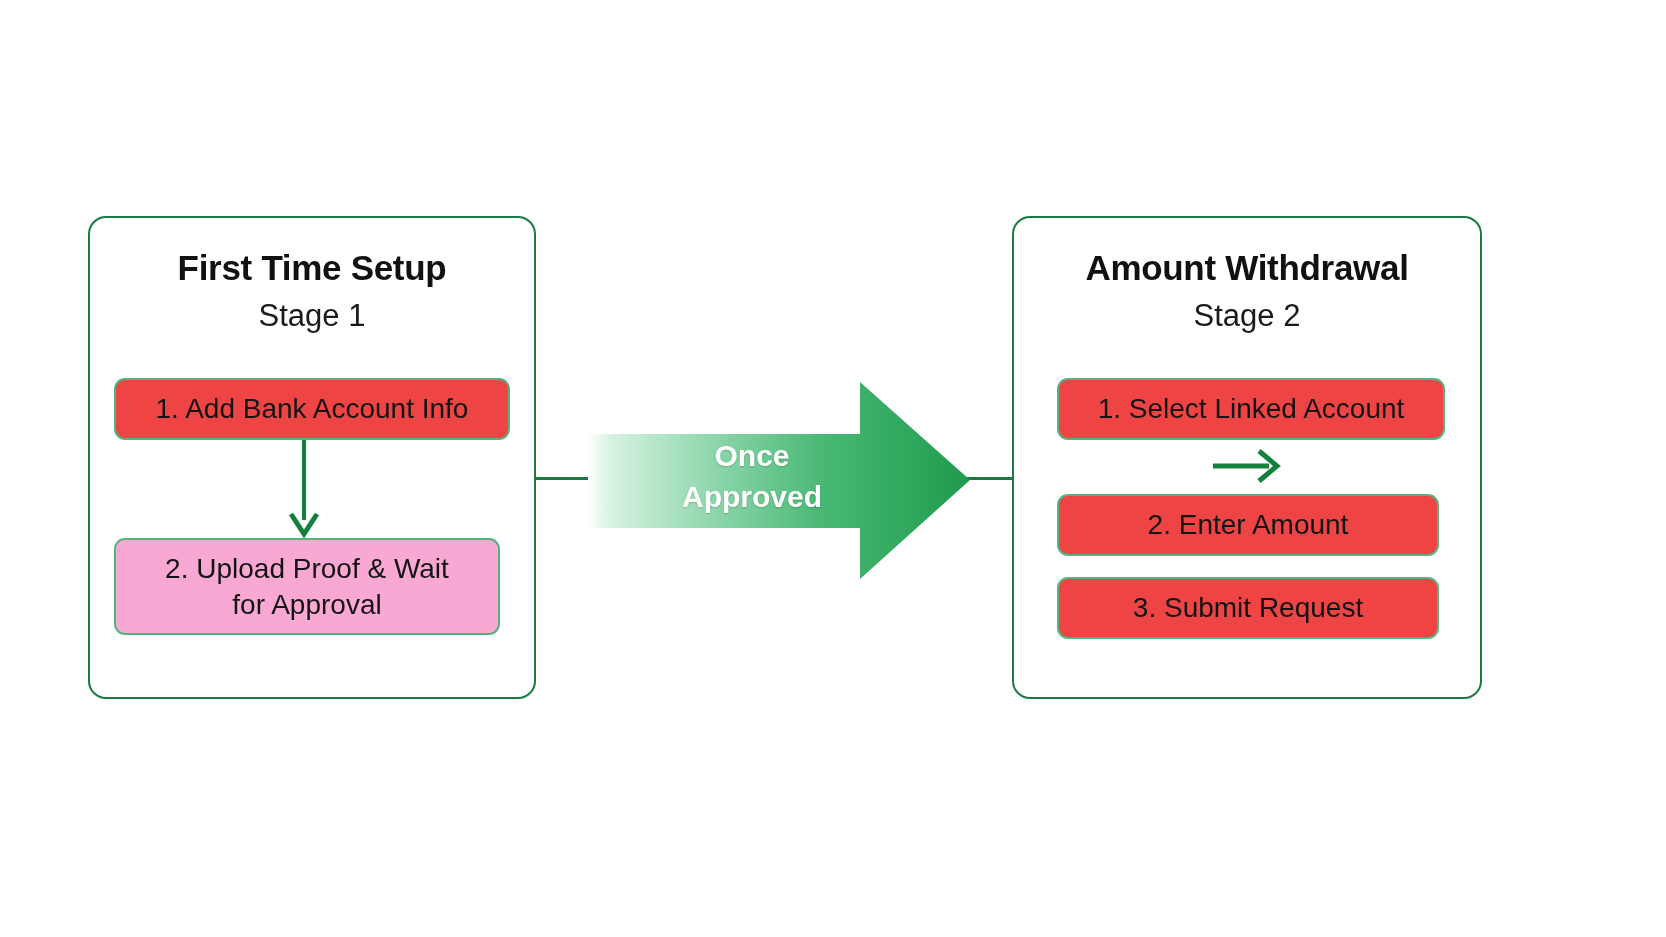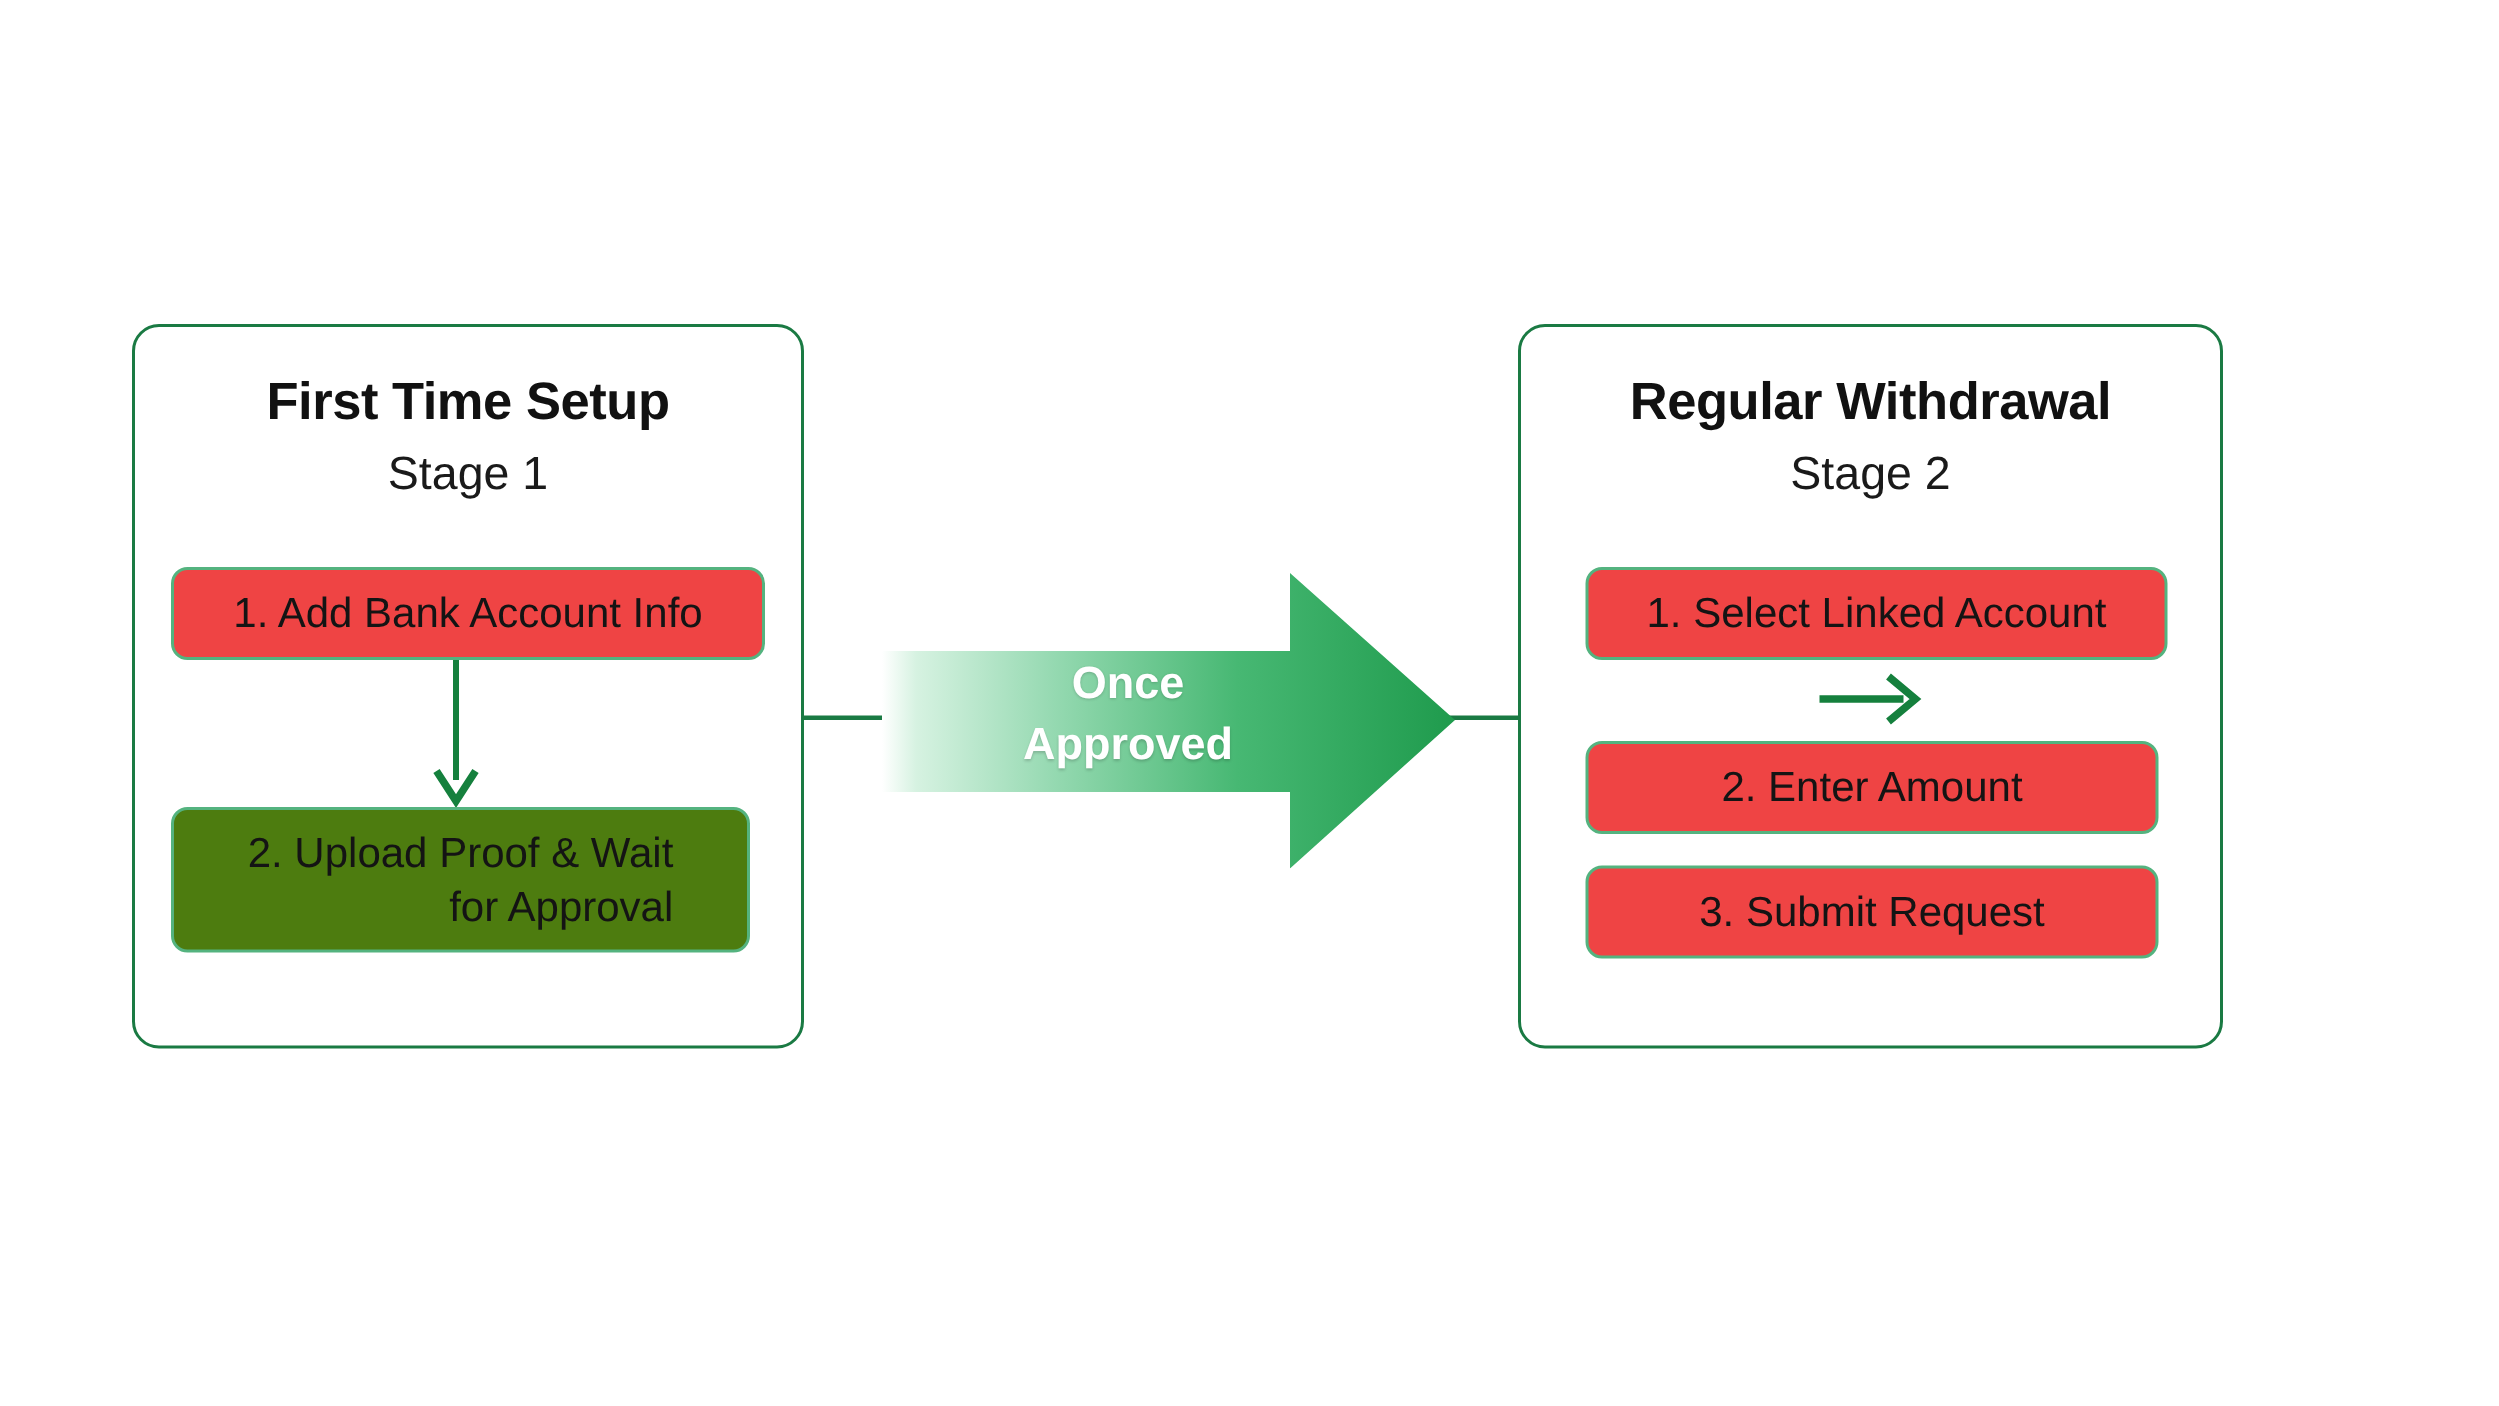--- a/index.html
+++ b/index.html
@@ -63,22 +63,21 @@
     display: flex;
     align-items: center;
     justify-content: center;
     text-align: center;
     color: #141414;
     font-size: 28px;
     line-height: 1.28;
     padding: 4px 10px;
   }
   .step-box.highlight {
-    background: #4d7c0f;
-    text-align: right;
+    background: #f9a8d4;
   }
 
   
   #step-l1 { left: 24px;  top: 160px; width: 396px; height: 62px; }
   #step-l2 { left: 24px;  top: 320px; width: 386px; height: 97px; }
 
   
   #step-r1 { left: 43px; top: 160px; width: 388px; height: 62px; }
   #step-r2 { left: 43px; top: 276px; width: 382px; height: 62px; }
   #step-r3 { left: 43px; top: 359px; width: 382px; height: 62px; text-align: right; }
@@ -174,21 +173,21 @@
     </defs>
     <path d="M 0,52 L 272,52 L 272,0 L 382,98 L 272,197 L 272,146 L 0,146 Z" fill="url(#arrowGrad)"></path>
   </svg>
 
   <div id="big-arrow-label">
     <span class="lbl-line">Once</span>
     <span class="lbl-line">Approved</span>
   </div>
 
   <div class="panel" id="panel-right">
-    <div class="panel-title">Regular Withdrawal</div>
+    <div class="panel-title">Amount Withdrawal</div>
     <div class="panel-subtitle">Stage 2</div>
 
     <div class="step-box" id="step-r1">
       <span>1. Select Linked Account</span>
     </div>
 
     <svg id="mini-arrow" viewBox="0 0 74 40">
       <line x1="2" y1="20" x2="58" y2="20" stroke="#15803d" stroke-width="5"></line>
       <polyline points="48,5 66,20 48,35" fill="none" stroke="#15803d" stroke-width="5" stroke-linecap="butt" stroke-linejoin="miter"></polyline>
     </svg>

